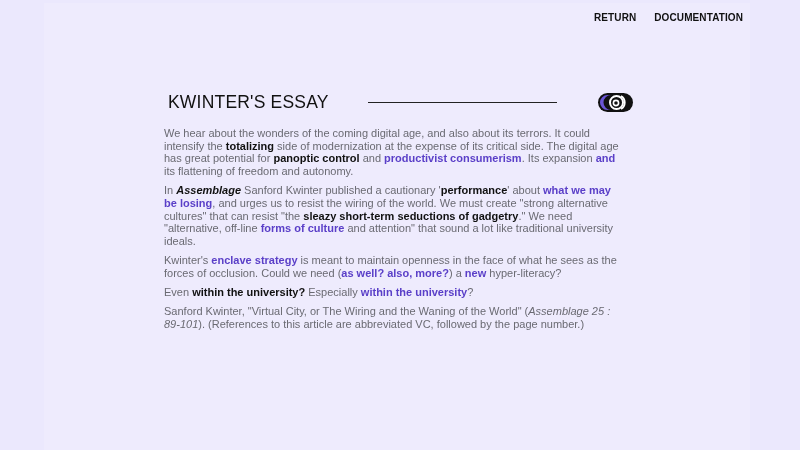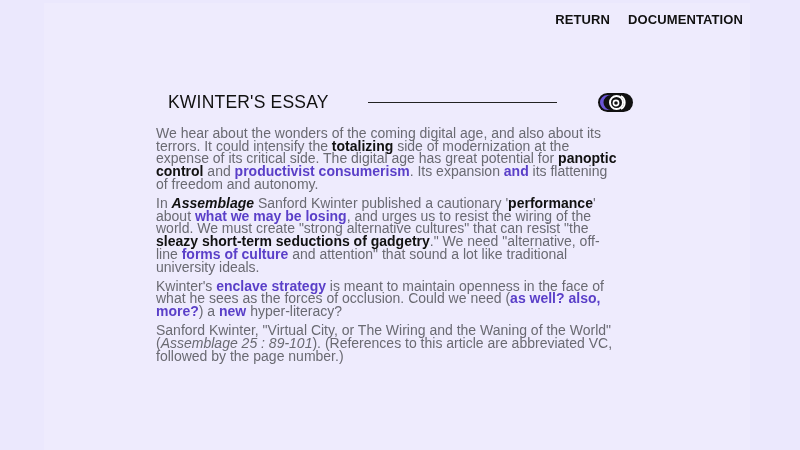--- a/index.html
+++ b/index.html
@@ -9,39 +9,39 @@
     font-family:"Liberation Sans", sans-serif;
     position:relative;
   }
   .panel {
     position:absolute; left:44px; top:3px; width:706px; height:447px;
     background:#eeebfd;
   }
   .topnav {
     position:absolute; top:12px; right:57px;
     display:flex; gap:18px;
-    font-size:13px; font-weight:bold; color:#111;
+    font-size:10px; font-weight:bold; color:#111;
     letter-spacing:0.1px;
   }
   .topnav a { color:#111; text-decoration:none; cursor:pointer; }
   .title-row {
     position:absolute; left:168px; top:90px; width:466px; height:24px;
     display:flex; align-items:center;gap:28px;
   }
   .title {
     font-size:17.5px; color:#111; font-weight:normal; white-space:nowrap;
     letter-spacing:0.2px;
   }
   .rule {
     flex:1; height:1px; background:#222; margin:0 12px 0 11px;
   }
   .logo { width:37px; height:21px; flex:none; }
   .content {
-    position:absolute; left:156px; top:127px; width:462px;
-    font-size:14px; line-height:12.7px; color:#6a6a72;
+    position:absolute; left:164px; top:127px; width:462px;
+    font-size:11px; line-height:12.7px; color:#6a6a72;
   }
   .content p { margin:0 0 6.5px 0; }
   .b { font-weight:bold; color:#111; }
   .l { font-weight:bold; color:#5a3fc8; }
   .bi { font-weight:bold; font-style:italic; color:#111; }
   .i { font-style:italic; }
   .q { font-weight:bold; color:#5a3fc8; }
 </style>
 </head>
 <body>
@@ -69,15 +69,18 @@
   <p>
     <span>We hear about the wonders of the coming digital age, and also about its terrors. It could intensify the </span><span class="b">totalizing</span><span> side of modernization at the expense of its critical side. The digital age has great potential for </span><span class="b">panoptic control</span><span> and </span><a class="l">productivist consumerism</a><span>. Its expansion </span><a class="l">and</a><span> its flattening of freedom and autonomy.</span>
   </p>
   <p>
     <span>In </span><span class="bi">Assemblage</span><span> Sanford Kwinter published a cautionary '</span><span class="b">performance</span><span>' about </span><a class="l">what we may be losing</a><span>, and urges us to resist the wiring of the world. We must create "strong alternative cultures" that can resist "the </span><span class="b">sleazy short-term seductions of gadgetry</span><span>." We need "alternative, off-line </span><a class="l">forms of culture</a><span> and attention" that sound a lot like traditional university ideals.</span>
   </p>
   <p>
     <span>Kwinter's </span><a class="l">enclave strategy</a><span> is meant to maintain openness in the face of what he sees as the forces of occlusion. Could we need (</span><a class="l">as well? also, more?</a><span>) a </span><a class="l">new</a><span> hyper-literacy?</span>
   </p>
   <p>
+    <span>Even </span><span class="b">within the university?</span><span> Especially </span><a class="l">within the university</a><span>?</span>
+  </p>
+  <p>
     <span>Sanford Kwinter, "Virtual City, or The Wiring and the Waning of the World" (</span><span class="i">Assemblage 25 : 89-101</span><span>). (References to this article are abbreviated VC, followed by the page number.)</span>
   </p>
 </div>
 
 </body></html>

